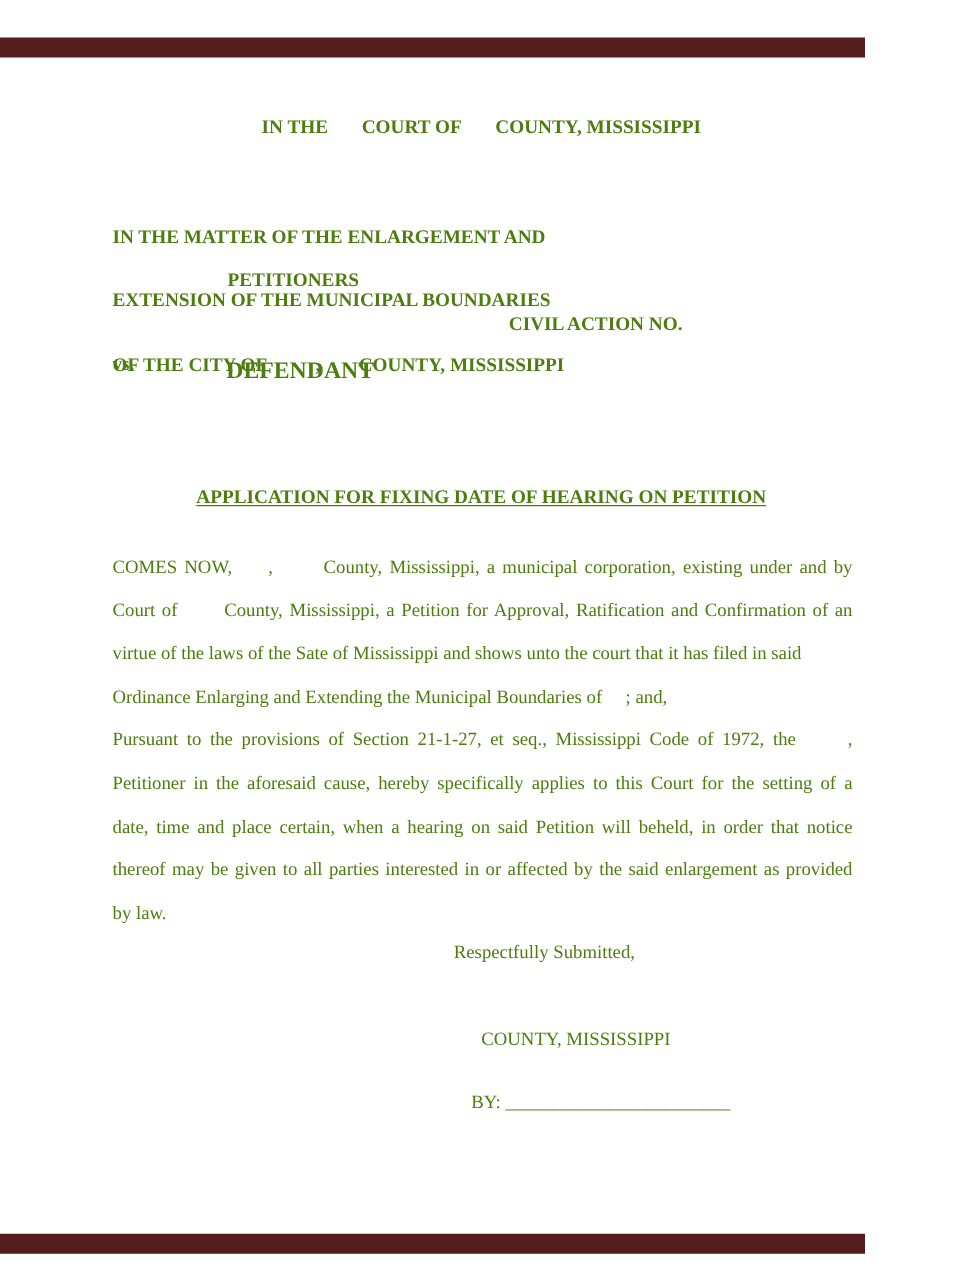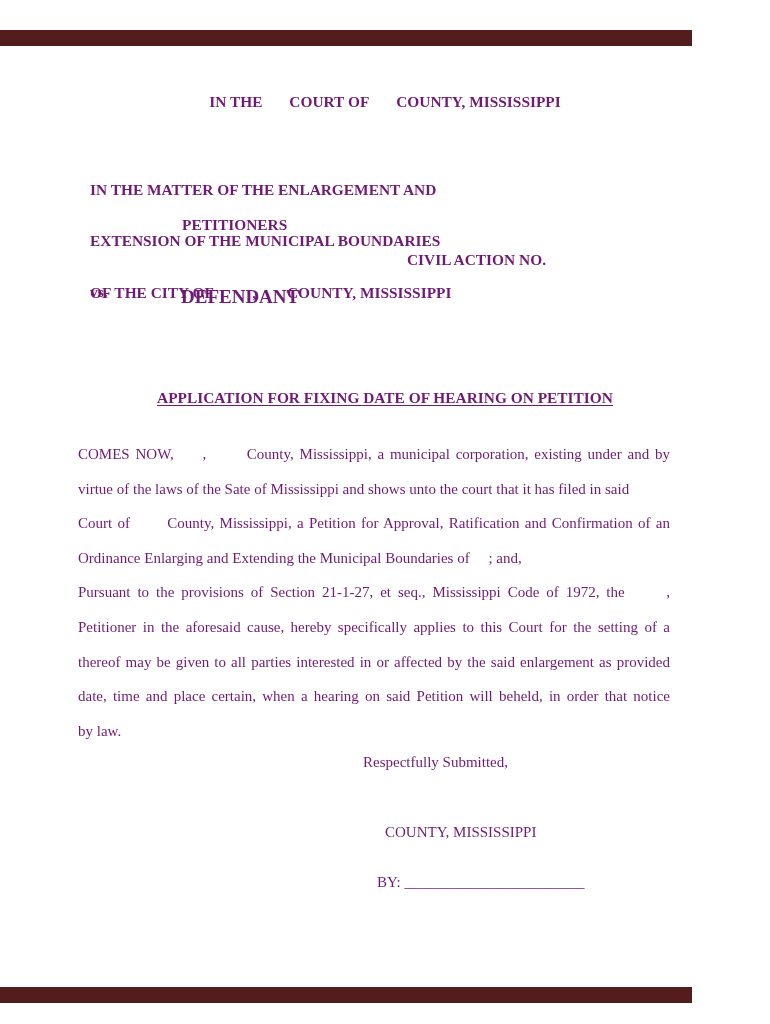--- a/index.html
+++ b/index.html
@@ -2,21 +2,21 @@
 <html><head>
 <meta charset="utf-8">
 <style>
   html, body { margin: 0; padding: 0; background: #ffffff; }
   .page {
     position: relative;
     width: 692px;
     height: 1024px;
     background: #ffffff;
     font-family: "Liberation Serif", serif;
-    color: #701a75;
+    color: #4d7c0f;
     overflow: hidden;
   }
   .scan-bar {
     position: absolute;
     left: 0;
     width: 770px;
     height: 16px;
     background: #531d1d;
   }
   .scan-bar.top { top: 30px; }
@@ -73,21 +73,21 @@
     font-weight: bold;
     font-size: 15.4px;
     line-height: 17.3px;
   }
   .doc-title .title-line {
     text-decoration: underline;
     text-underline-offset: 2px;
   }
   .body-text {
     position: absolute;
-    top: 437px; left: 78px;
+    top: 437px; left: 90px;
     width: 592px;
     font-size: 15px;
     line-height: 34.6px;
   }
   .bline { width: 592px; }
   .bline.just {
     text-align: justify;
     text-align-last: justify;
   }
   .closing-respect {
@@ -127,27 +127,27 @@
   <div class="vs">vs.</div>
   <div class="civil">CIVIL ACTION NO.</div>
   <div class="defendant">DEFENDANT</div>
 
   <div class="doc-title">
     <div class="title-line">APPLICATION FOR FIXING DATE OF HEARING ON PETITION</div>
   </div>
 
   <div class="body-text">
     <div class="bline just">COMES NOW,&nbsp;&nbsp;&nbsp;&nbsp; ,&nbsp;&nbsp;&nbsp;&nbsp;&nbsp;&nbsp; County, Mississippi, a municipal corporation, existing under and by</div>
+    <div class="bline just">Court of&nbsp;&nbsp;&nbsp;&nbsp;&nbsp;&nbsp; County, Mississippi, a Petition for Approval, Ratification and Confirmation of an</div>
     <div class="bline">virtue of the laws of the Sate of Mississippi and shows unto the court that it has filed in said</div>
-    <div class="bline just">Court of&nbsp;&nbsp;&nbsp;&nbsp;&nbsp;&nbsp; County, Mississippi, a Petition for Approval, Ratification and Confirmation of an</div>
     <div class="bline">Ordinance Enlarging and Extending the Municipal Boundaries of&nbsp;&nbsp;&nbsp;&nbsp; ; and,</div>
     <div class="bline just">Pursuant to the provisions of Section 21-1-27, et seq., Mississippi Code of 1972, the&nbsp;&nbsp;&nbsp;&nbsp;&nbsp; ,</div>
     <div class="bline just">Petitioner in the aforesaid cause, hereby specifically applies to this Court for the setting of a</div>
+    <div class="bline just">date, time and place certain, when a hearing on said Petition will beheld, in order that notice</div>
     <div class="bline just">thereof may be given to all parties interested in or affected by the said enlargement as provided</div>
-    <div class="bline just">date, time and place certain, when a hearing on said Petition will beheld, in order that notice</div>
     <div class="bline">by law.</div>
   </div>
 
   <div class="closing-respect">Respectfully Submitted,</div>
   <div class="closing-county">COUNTY, MISSISSIPPI</div>
   <div class="closing-by">
     <span>BY: </span><span>________________________</span>
   </div>
 
 </div>

